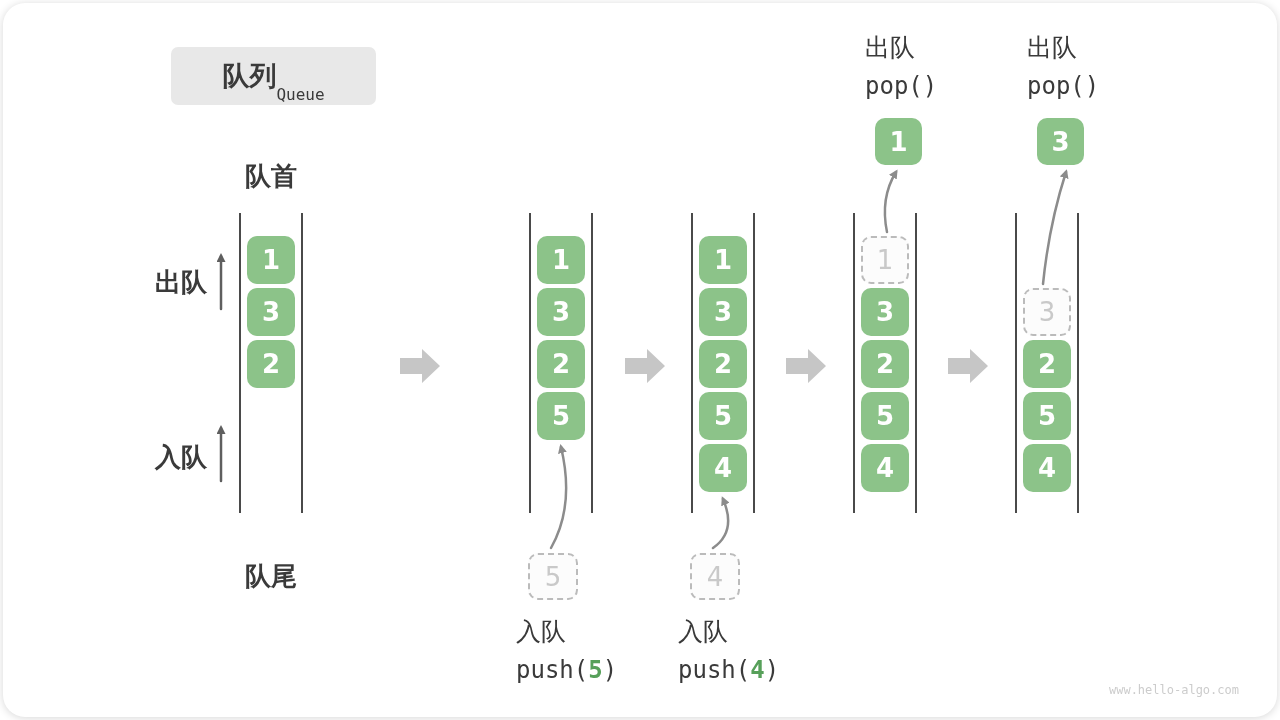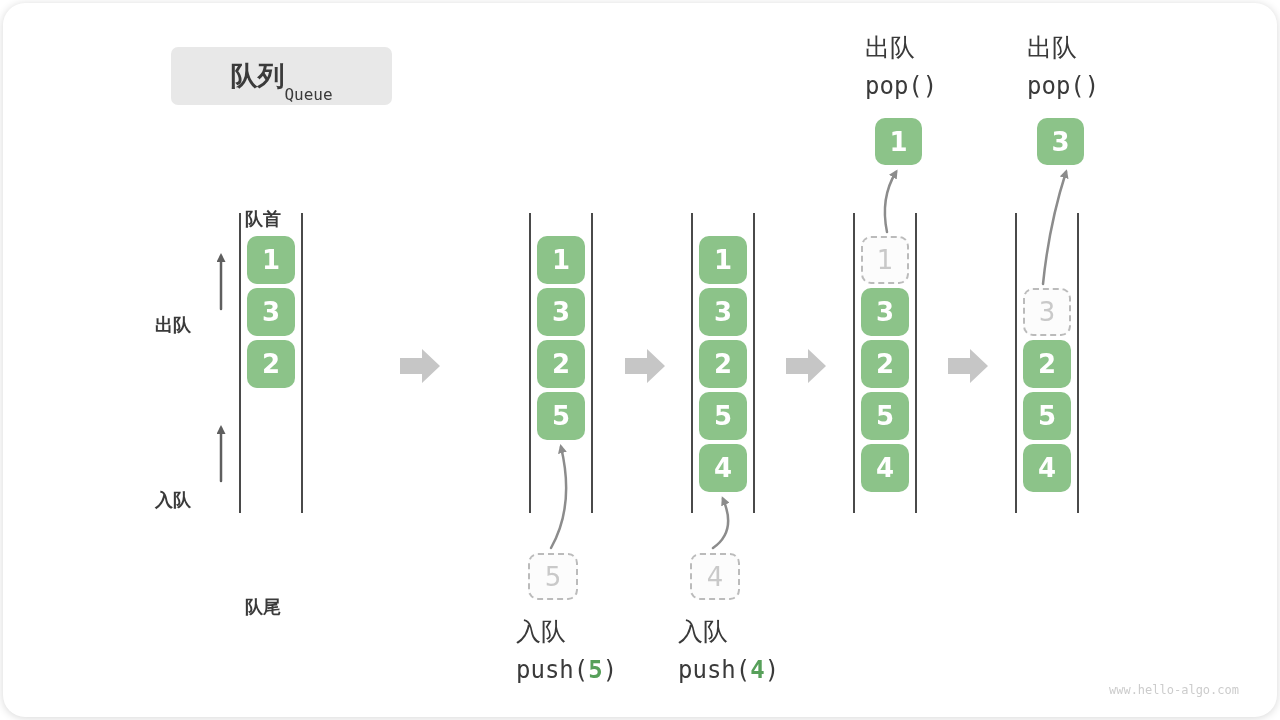--- a/index.html
+++ b/index.html
@@ -1,24 +1,24 @@
 <!DOCTYPE html>
 <html><head>
 <meta charset="utf-8">
 <style>
   html,body{margin:0;padding:0;width:1280px;height:720px;background:#ffffff;
     font-family:"Liberation Sans",sans-serif;overflow:hidden;}
   .card{position:absolute;inset:3px;background:#ffffff;border-radius:22px;
     box-shadow:0 1px 9px rgba(0,0,0,.16);overflow:hidden;}
-  .title-box{position:absolute;left:168px;top:44px;width:221px;height:58px;
+  .title-box{position:absolute;left:168px;top:44px;width:205px;height:58px;
     background:var(--title-bg);border-radius:7px;display:flex;align-items:center;
     justify-content:center;gap:0;}
   .title-zh{font-weight:bold;font-size:27px;color:var(--text-dark);}
   .title-en{font-family:"DejaVu Sans Mono",monospace;font-size:16px;color:var(--text-dark);margin-top:36px;}
-  .cjk{position:absolute;font-weight:bold;font-size:18px;color:var(--text-dark);white-space:nowrap;margin-top:48px;}
+  .cjk{position:absolute;font-weight:bold;font-size:26px;color:var(--text-dark);white-space:nowrap;}
   #overlay{position:absolute;inset:0;width:1280px;height:720px;pointer-events:none;}
   .channel{position:absolute;top:210px;height:300px;width:64px;box-sizing:border-box;
     border-left:2px solid var(--channel-line);border-right:2px solid var(--channel-line);}
   .qbox{position:absolute;width:48px;height:48px;border-radius:10px;box-sizing:border-box;
     background:var(--item-green);color:var(--item-text);font-size:26px;font-weight:bold;
     display:flex;align-items:center;justify-content:center;font-family:"DejaVu Sans",sans-serif;}
   .qbox.dashed{background:var(--dashed-bg);border:2px dashed var(--dashed-border);
     color:var(--dashed-text);font-weight:normal;}
   .op{position:absolute;white-space:nowrap;}
   .op-zh{font-size:25px;color:var(--text-dark);}
@@ -31,21 +31,21 @@
 <body style="--item-green: #8cc389; --item-text: #ffffff; --dashed-border: #bbbbbb; --dashed-text: #c9c9c9; --dashed-bg: #fcfcfc; --channel-line: #4a4a4a; --block-arrow: #c6c6c6; --curve-arrow: #8c8c8c; --label-arrow: #5f5f5f; --text-dark: #3a3a3a; --code-arg-green: #57a05a; --title-bg: #e8e8e8; --watermark: #cccccc;">
 
 <div class="card">
 
   <div class="title-box">
     <span class="title-zh">队列</span>
     <span class="title-en">Queue</span>
   </div>
 
   <div class="cjk" style="left:242px;top:156px;">队首</div>
-  <div class="cjk" style="left:242px;top:544px;">队尾</div>
+  <div class="cjk" style="left:242px;top:556px;">队尾</div>
   <div class="cjk" style="left:152px;top:262px;">出队</div>
   <div class="cjk" style="left:152px;top:437px;">入队</div>
 
   <svg id="overlay" viewBox="0 0 1280 720">
     <defs>
       <marker id="ah-gray" markerWidth="9" markerHeight="9" refX="6" refY="4.5" orient="auto" markerUnits="userSpaceOnUse">
         <path d="M0,0 L9,4.5 L0,9 z" fill="#8c8c8c"></path>
       </marker>
       <marker id="ah-dark" markerWidth="9" markerHeight="9" refX="6" refY="4.5" orient="auto" markerUnits="userSpaceOnUse">
         <path d="M0,0 L9,4.5 L0,9 z" fill="#5f5f5f"></path>

